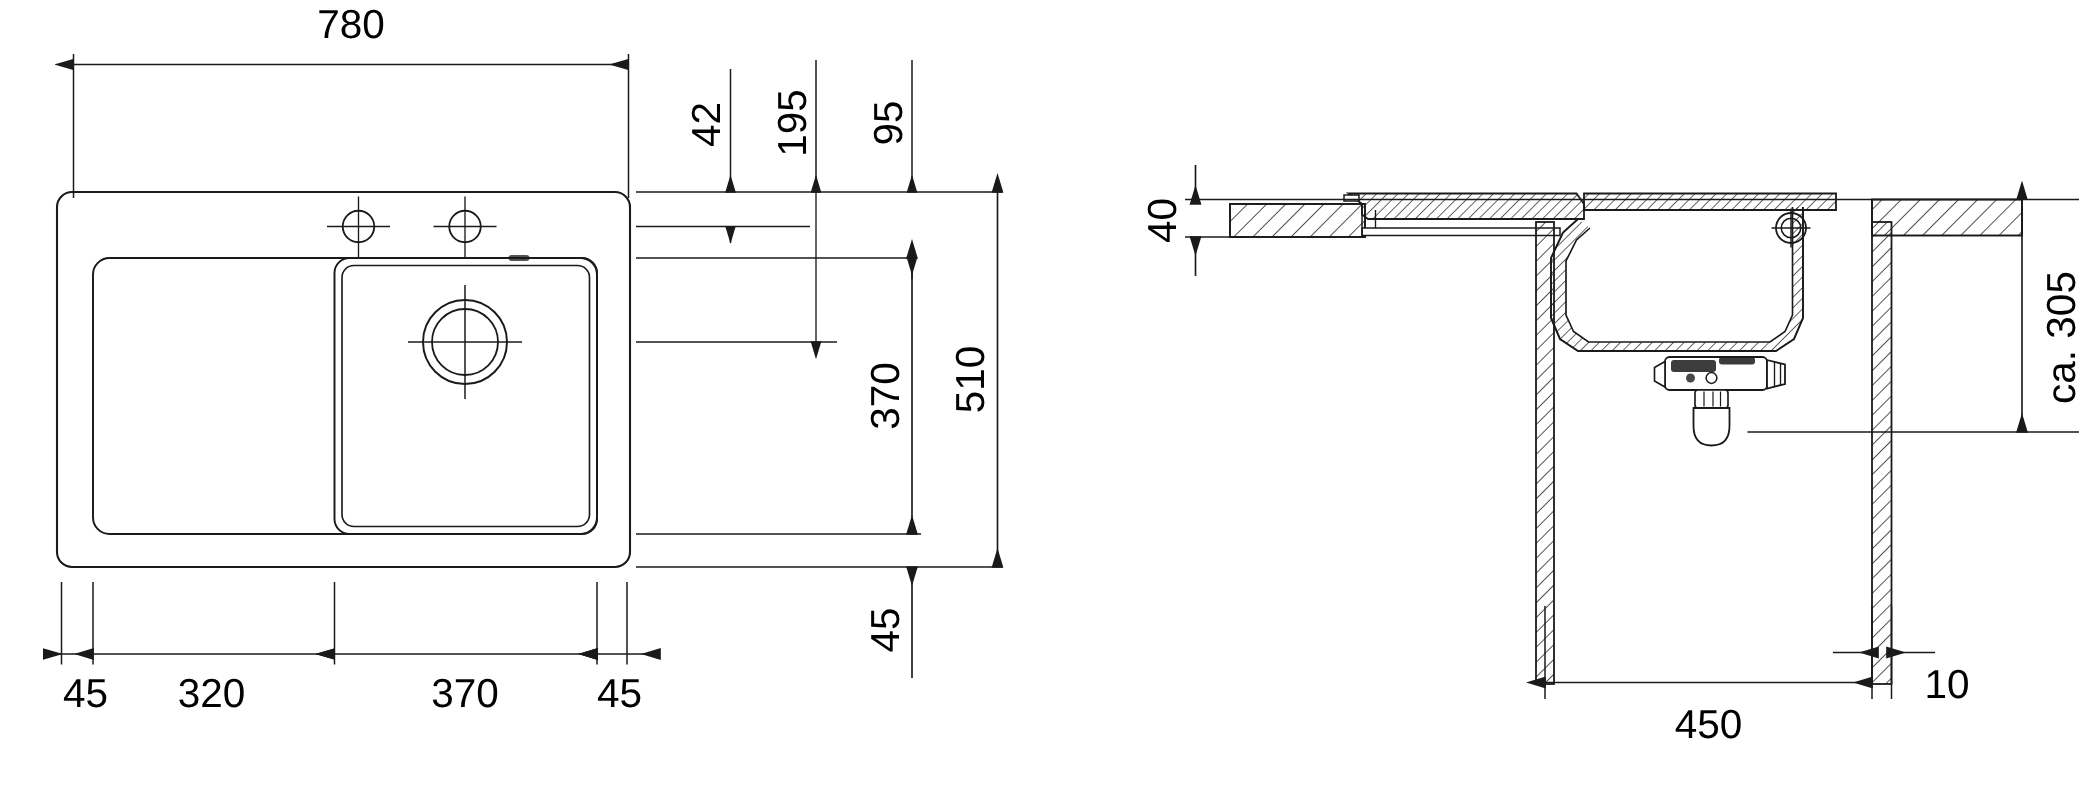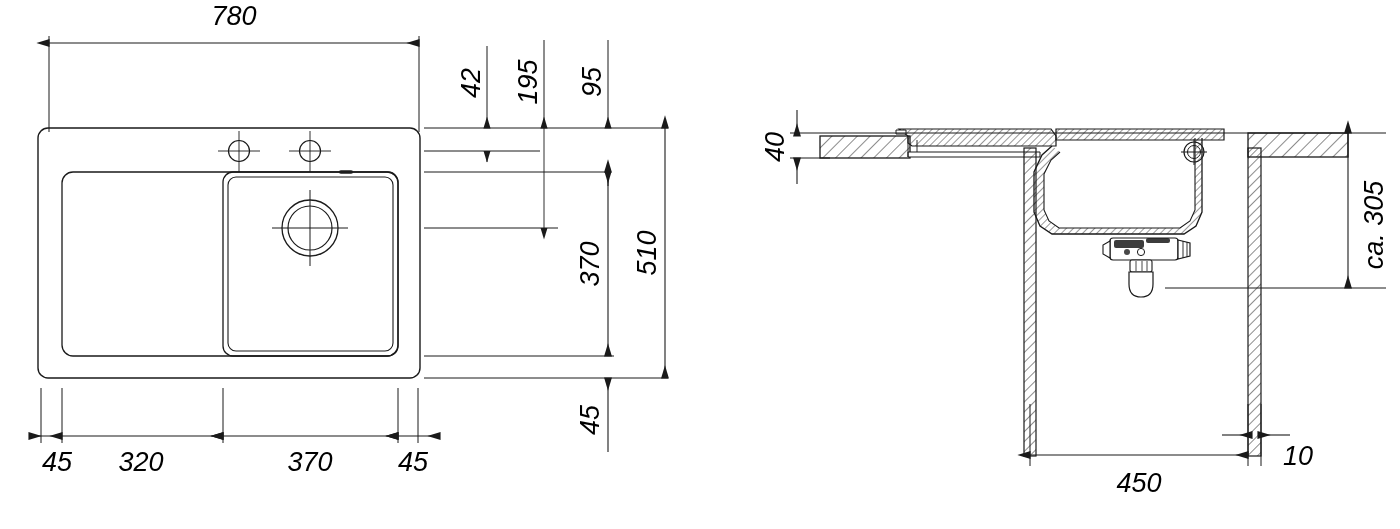--- a/index.html
+++ b/index.html
@@ -10,21 +10,20 @@
   }
   body {
     font-family: "Liberation Sans", sans-serif;
   }
   #sheet {
     position: relative;
     width: 1400px;
     height: 529px;
     background: #ffffff;
     overflow: hidden;
-    font-style: italic;
   }
   #sheet svg {
     display: block;
   }
   .dimtext {
     font-family: "Liberation Sans", sans-serif;
     font-size: 27px;
     fill: #000000;
     dominant-baseline: middle;
   }

